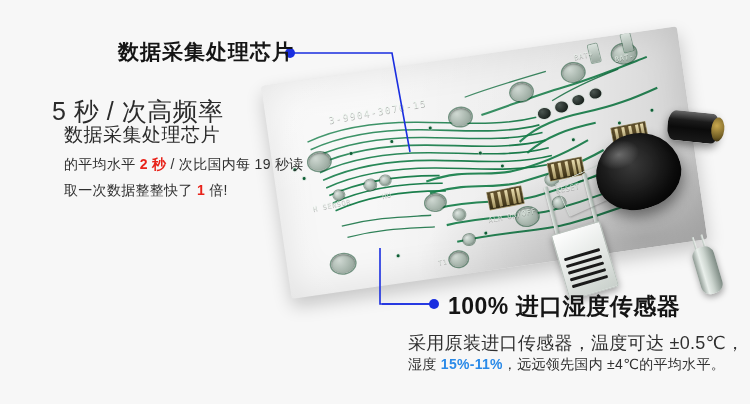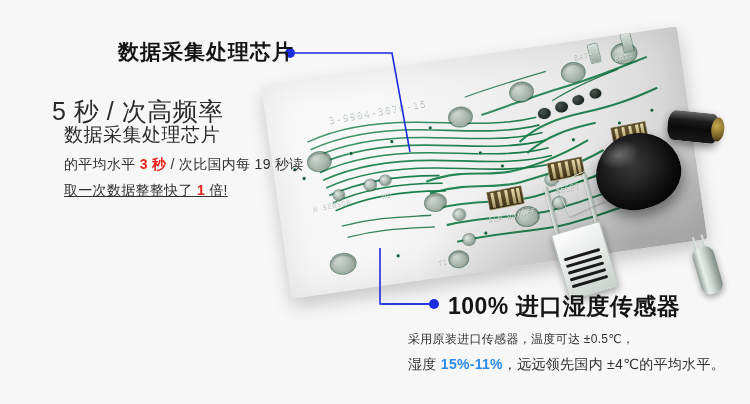--- a/index.html
+++ b/index.html
@@ -24,33 +24,33 @@
   .lead2{
     position:absolute;left:64px;top:122px;
     font-size:19px;color:#2b2b2b;white-space:nowrap;letter-spacing:.5px;
   }
   .sub1{
     position:absolute;left:64px;top:156px;
     font-size:14px;color:#303030;white-space:nowrap;letter-spacing:.3px;
   }
   .sub2{
     position:absolute;left:64px;top:182px;
-    font-size:14px;color:#303030;white-space:nowrap;letter-spacing:.3px;text-decoration:underline;
+    font-size:14px;color:#303030;white-space:nowrap;letter-spacing:.3px;
   }
   .em-red{color:#e8231a;font-weight:bold;}
   .em-blue{color:#2a8ae8;font-weight:bold;}
 
   .hdr-bottom{
     position:absolute;left:448px;top:291px;
     font-size:23px;font-weight:bold;color:#151515;
     letter-spacing:.5px;white-space:nowrap;
   }
   .foot1{
     position:absolute;left:408px;top:331px;
-    font-size:12px;color:#303030;white-space:nowrap;letter-spacing:.3px;
+    font-size:18px;color:#303030;white-space:nowrap;letter-spacing:.3px;
   }
   .foot2{
     position:absolute;left:408px;top:356px;
     font-size:14px;color:#303030;white-space:nowrap;letter-spacing:.3px;
   }
 
   
   .callout-svg{position:absolute;left:0;top:0;width:750px;height:404px;pointer-events:none;}
 
   
@@ -323,21 +323,21 @@
     <polyline points="382,304 434,304" fill="none" stroke="#1a2ee0" stroke-width="1.6"></polyline>
     <circle cx="434" cy="304" r="5" fill="#1a2ee0"></circle>
   </svg>
 
   <div class="hdr-top">数据采集处理芯片</div>
 
   <div class="lead1">5 秒 / 次高频率</div>
   <div class="lead2">数据采集处理芯片</div>
 
   <div class="sub1">
-    <span>的平均水平 </span><span class="em-red">3 秒</span><span> / 次比国内每 19 秒读</span>
+    <span>的平均水平 </span><span class="em-red">2 秒</span><span> / 次比国内每 19 秒读</span>
   </div>
   <div class="sub2">
     <span>取一次数据整整快了 </span><span class="em-red">1</span><span> 倍!</span>
   </div>
 
   <div class="hdr-bottom">100% 进口湿度传感器</div>
 
   <div class="foot1">采用原装进口传感器，温度可达 ±0.5℃，</div>
   <div class="foot2">
     <span>湿度 </span><span class="em-blue">15%-11%</span><span>，远远领先国内 ±4℃的平均水平。</span>

